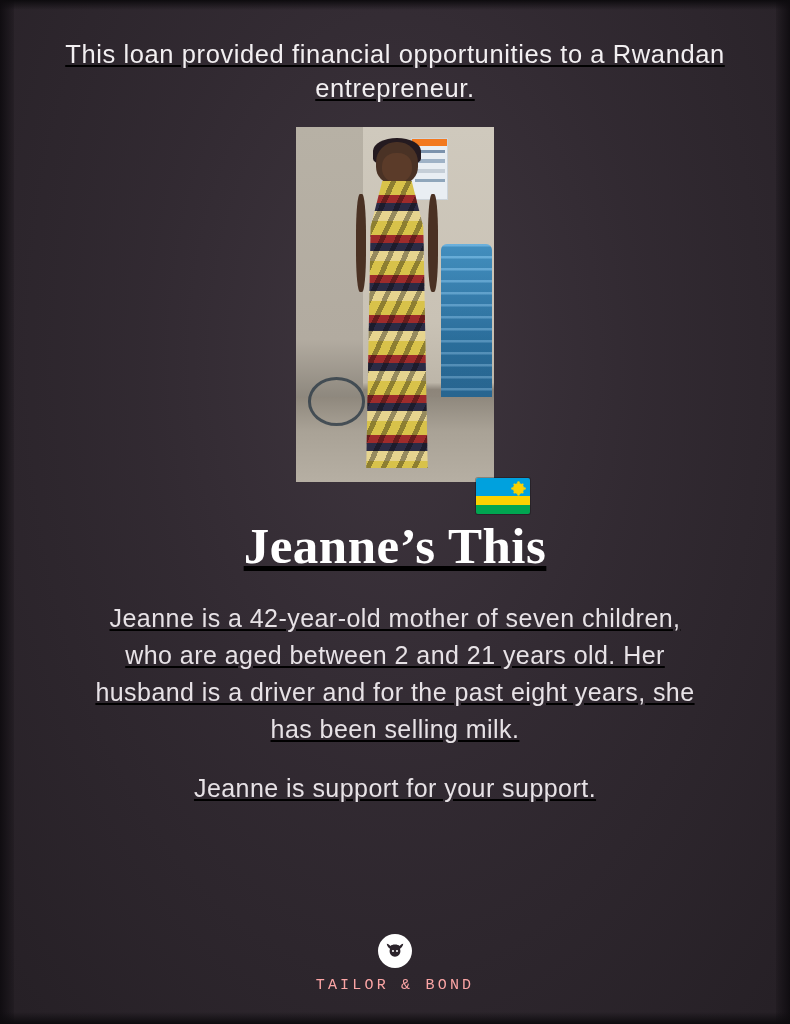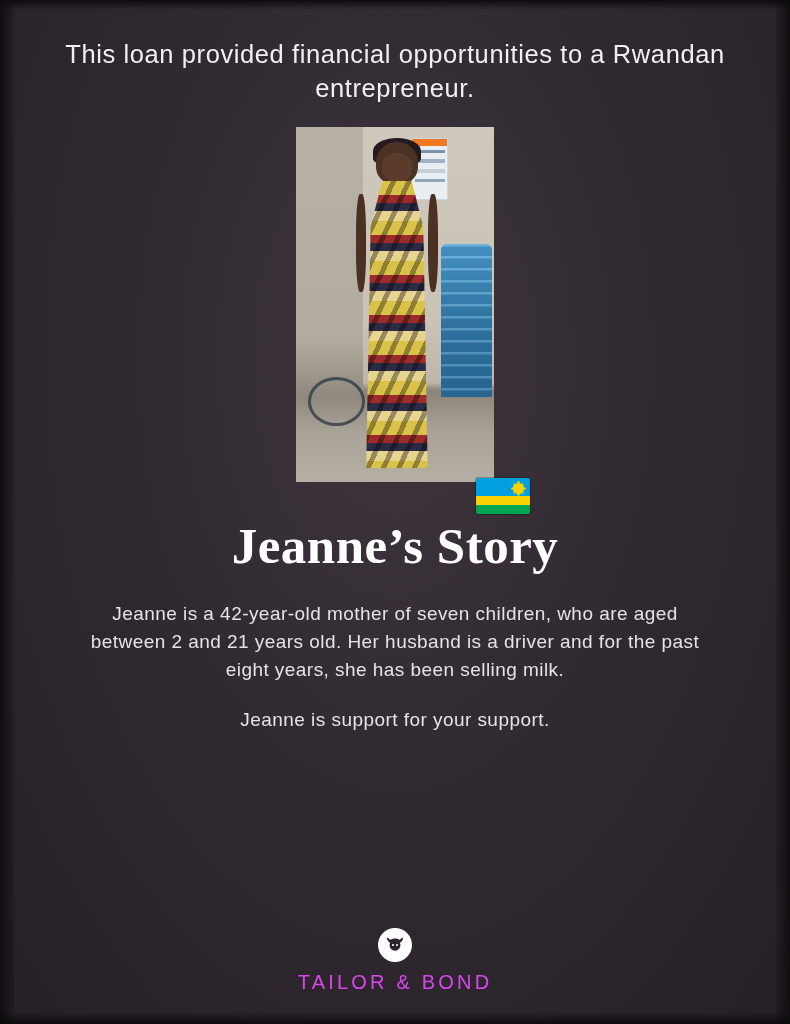--- a/index.html
+++ b/index.html
@@ -58,20 +58,21 @@
     pointer-events: none;
   }
   .content {
     position: relative;
     z-index: 2;
     width: 100%;
     height: 100%;
     display: flex;
     flex-direction: column;
     align-items: center;
+    text-decoration: underline;
   }
   .headline {
     margin: 38px 50px 0 50px;
     text-align: center;
     color: #f2eff1;
     font-size: 25.5px;
     line-height: 1.32;
     letter-spacing: 0.6px;
     font-weight: 400;
     max-width: 690px;
@@ -198,21 +199,21 @@
     font-weight: 700;
     letter-spacing: 0.5px;
     text-align: center;
     line-height: 1.05;
   }
   .body-copy {
     margin-top: 26px;
     width: 620px;
     text-align: center;
     color: #e7e2e6;
-    font-size: 19px;
+    font-size: 25px;
     line-height: 1.48;
     letter-spacing: 0.45px;
   }
   .body-copy p {
     margin: 0 0 22px 0;
   }
   .body-copy p:last-child { margin-bottom: 0; }
   .p2 { width: 640px; margin-left: -10px; }
   .footer {
     position: absolute;
@@ -228,23 +229,23 @@
     width: 34px;
     height: 34px;
     border-radius: 50%;
     background: #ffffff;
     display: flex;
     align-items: center;
     justify-content: center;
     margin-bottom: 9px;
   }
   .brand {
-    color: #d946ef;
-    font-family: Liberation Sans, sans-serif;
-    font-size: 20px;
+    color: #fca5a5;
+    font-family: Liberation Mono, monospace;
+    font-size: 15px;
     letter-spacing: 3.2px;
   }
 </style>
 </head>
 <body>
 
 <div class="poster">
   <div class="edge-left"></div>
   <div class="edge-right"></div>
   <div class="edge-top"></div>
@@ -280,21 +281,21 @@
         </div>
       </div>
       <div class="flag">
         <div class="s-blue s1"></div>
         <div class="s2"></div>
         <div class="s3"></div>
         <div class="sun"></div>
       </div>
     </div>
 
-    <div class="story-title">Jeanne’s Story</div>
+    <div class="story-title">Jeanne’s This</div>
 
     <div class="body-copy">
       <p class="p1">Jeanne is a 42-year-old mother of seven children, who are aged between 2 and 21 years old. Her husband is a driver and for the past eight years, she has been selling milk.</p>
       <p class="p3">Jeanne is support for your support.</p>
     </div>
 
   </div>
 
   <div class="footer">
     <div class="logo-mark">

